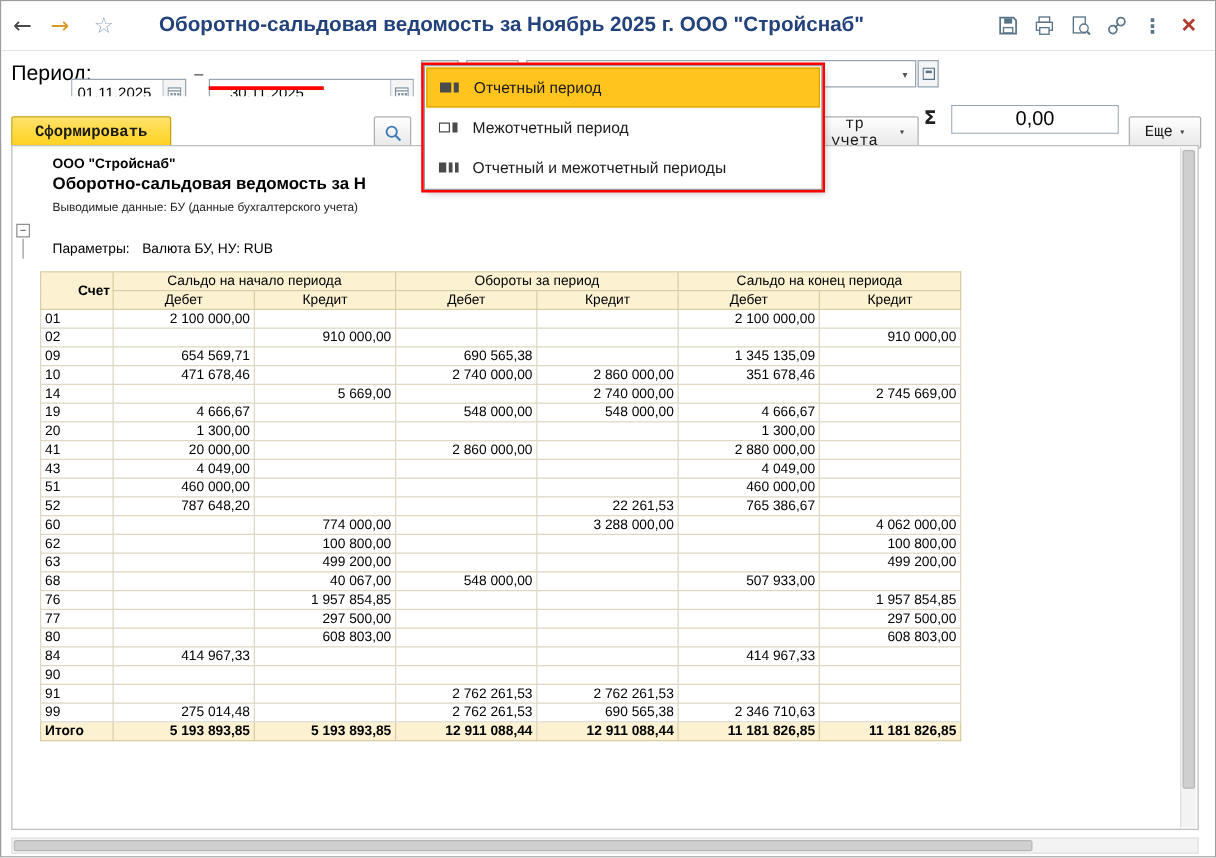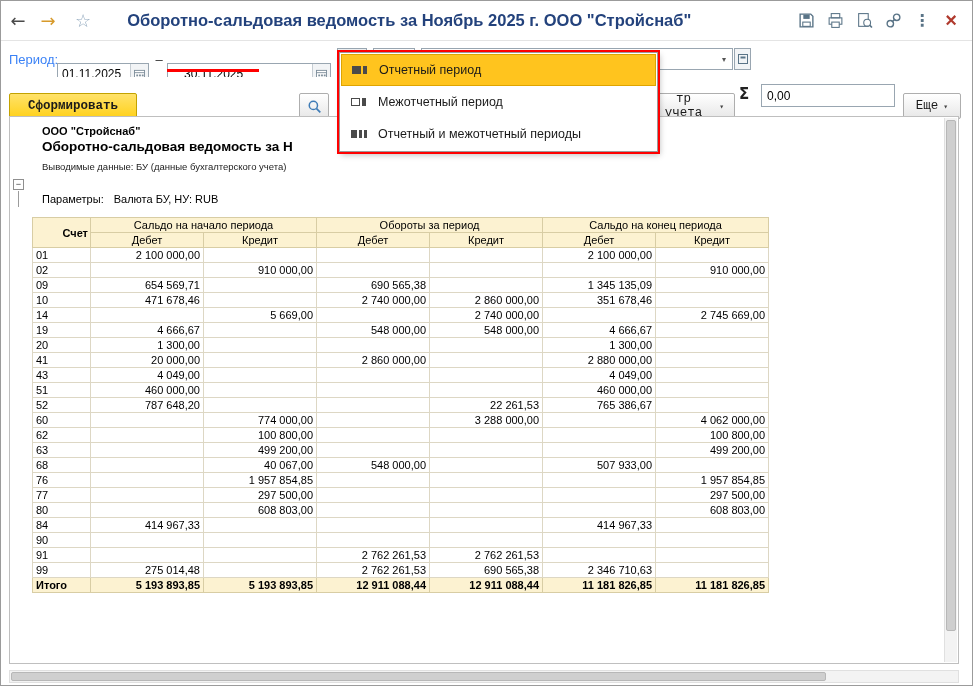--- a/index.html
+++ b/index.html
@@ -12,41 +12,41 @@
   .navbtn.fwd{color:#d79a2b;}
   .star{font-size:18px;color:#93aabf;margin:0 8px 0 14px;font-family:"DejaVu Sans",sans-serif;cursor:pointer;}
   .wtitle{font-size:16.5px;font-weight:bold;color:#23427c;white-space:nowrap;overflow:hidden;}
   .tb-icons{margin-left:auto;display:flex;align-items:center;gap:7px;padding-right:10px;}
   .tico{width:22px;height:22px;display:flex;align-items:center;justify-content:center;cursor:pointer;}
   .tico.dots{font-size:16px;color:#5a7487;font-weight:bold;font-family:"DejaVu Sans",sans-serif;}
   .tico.close{font-size:20px;color:#b03a2e;font-weight:bold;}
 
   
   .filter-row{position:absolute;top:40px;left:0;right:0;height:36px;background:#fff;}
-  .flabel{position:absolute;left:8px;top:50%;transform:translateY(-50%);font-size:13px;color:#3b82f6;}
+  .flabel{position:absolute;left:8px;top:50%;transform:translateY(-50%);font-size:17px;color:#000000;}
   .datefield{position:absolute;top:22px;height:22px;border:1px solid #99a6b1;background:#fff;display:flex;align-items:stretch;}
   .datefield input{border:none;outline:none;font-size:12px;padding:0 4px;font-family:"Liberation Sans",sans-serif;width:100%;color:#000;}
   .cal-btn{width:18px;border-left:1px solid #c6cdd3;background:#f2f4f6;display:flex;align-items:center;justify-content:center;cursor:pointer;flex:none;}
   .dash{position:absolute;left:151px;top:50%;transform:translateY(-50%);font-size:13px;color:#333;width:14px;text-align:center;}
   .ptype-btn{position:absolute;left:336px;top:7px;width:30px;height:22px;border:1px solid #99a6b1;background:#eef1f3;display:flex;align-items:center;justify-content:center;gap:2px;cursor:pointer;font-size:8px;color:#444;}
   .dots-btn{position:absolute;left:372px;top:7px;width:42px;height:22px;border:1px solid #99a6b1;background:linear-gradient(#fdfdfd,#e9e9e9);font-size:12px;display:flex;align-items:center;justify-content:center;cursor:pointer;}
   .org-combo{position:absolute;left:420px;top:7px;width:312px;height:22px;border:1px solid #99a6b1;background:#fff;display:flex;align-items:center;cursor:pointer;}
   .org-combo .txt{flex:1;font-size:12px;padding:0 6px;color:#000;}
   .combo-arrow{width:16px;text-align:center;font-size:8px;color:#555;flex:none;}
   .org-open-btn{position:absolute;left:733px;top:7px;width:17px;height:22px;border:1px solid #99a6b1;background:#f2f4f6;display:flex;align-items:center;justify-content:center;cursor:pointer;}
 
   
   .action-row{position:absolute;top:76px;left:0;right:0;height:37px;background:#fff;}
   .btn{position:absolute;top:4px;height:26px;border:1px solid #aeaeae;border-radius:2px;background:linear-gradient(#ffffff,#e7e7e7);font-size:12.5px;color:#1a1a1a;display:flex;align-items:center;justify-content:center;padding:0 10px;cursor:pointer;font-family:Liberation Mono, monospace;gap:5px;margin-top:12px;}
   .btn .arr{font-size:8px;color:#444;}
   .btn-yellow{background:linear-gradient(#ffe26a,#ffd11a);border-color:#c3a200;font-weight:bold;}
   .icon-only{width:30px;padding:0;}
   .sigma{position:absolute;left:738px;top:8px;font-size:15px;font-weight:bold;color:#222;cursor:pointer;font-family:"DejaVu Sans",sans-serif;}
   .sum-field{position:absolute;left:760px;top:7px;width:134px;height:23px;border:1px solid #99a6b1;}
-  .sum-field input{width:100%;height:100%;border:none;outline:none;text-align:left;font-size:12px;padding:0 5px;font-family:"Liberation Sans",sans-serif;}
+  .sum-field input{width:100%;height:100%;border:none;outline:none;text-align:center;font-size:16px;padding:0 5px;font-family:"Liberation Sans",sans-serif;}
 
   
   .report-area{position:absolute;top:115px;left:8px;width:950px;height:548px;border:1px solid #bfbfbf;background:#fff;}
   .collapse-box{position:absolute;left:3px;top:62px;width:11px;height:11px;border:1px solid #8f8f8f;background:#fff;font-size:9px;line-height:9px;text-align:center;color:#333;cursor:pointer;}
   .group-line{position:absolute;left:8px;top:74px;width:1px;height:16px;background:#9c9c9c;}
   .r-org{position:absolute;left:32px;top:8px;font-size:11px;font-weight:bold;color:#000;}
   .r-title{position:absolute;left:32px;top:22px;font-size:13.5px;font-weight:bold;color:#000;white-space:nowrap;}
   .r-datatype{position:absolute;left:32px;top:44px;font-size:9.5px;color:#222;}
   .r-params{position:absolute;left:32px;top:76px;font-size:11px;color:#000;display:flex;gap:10px;}
 

